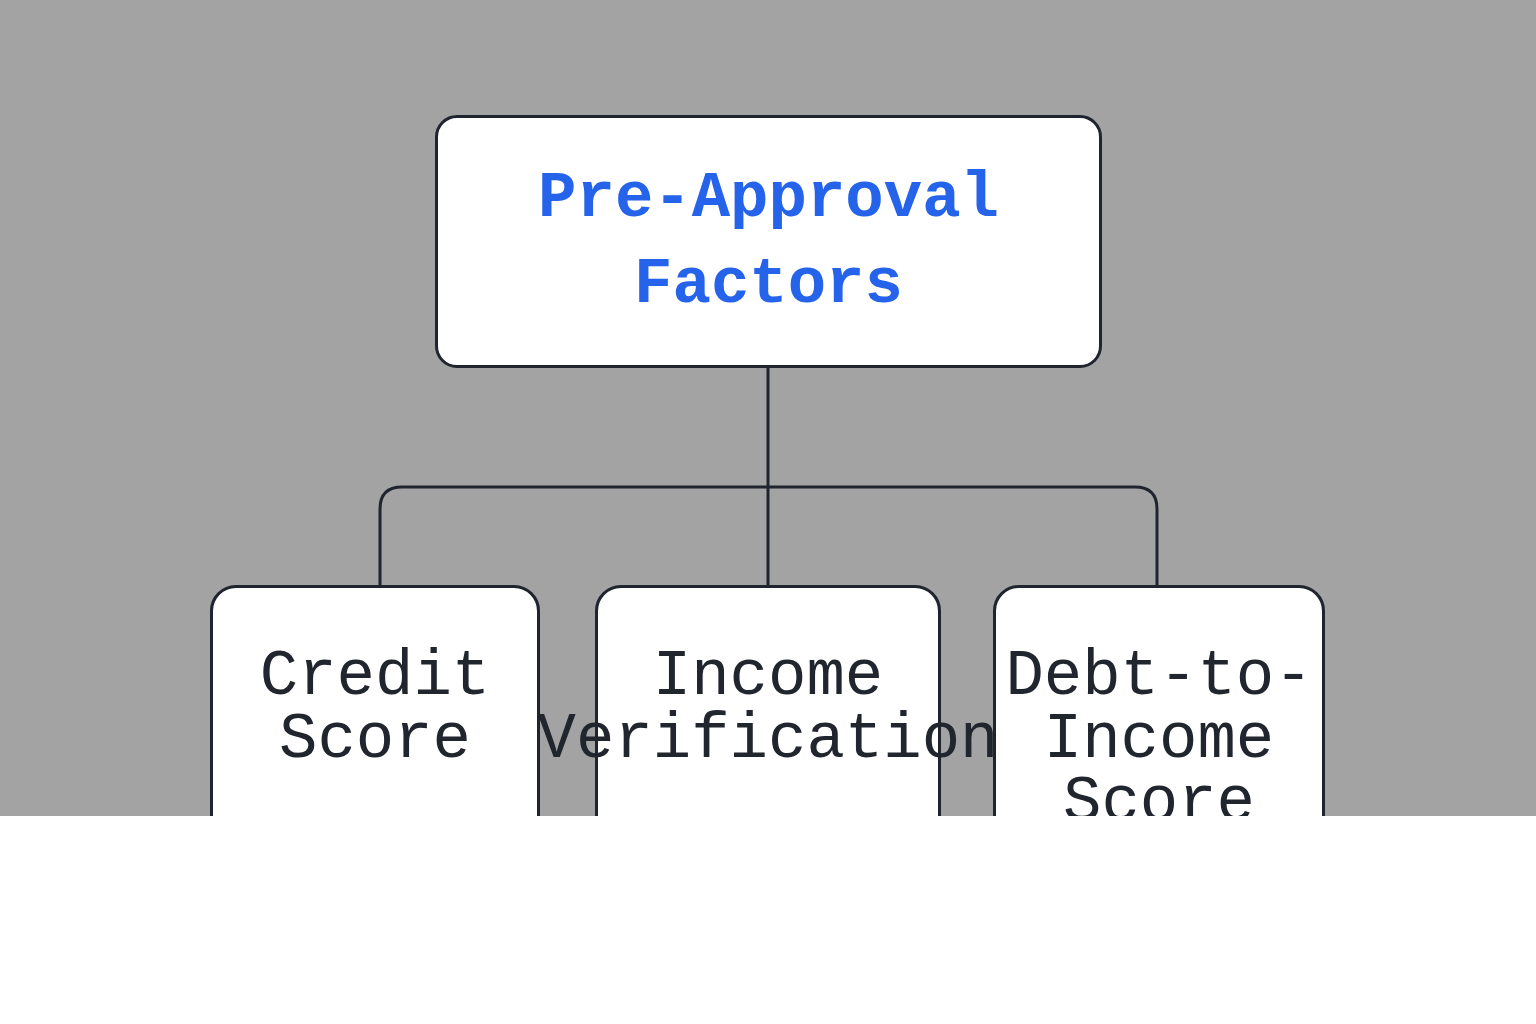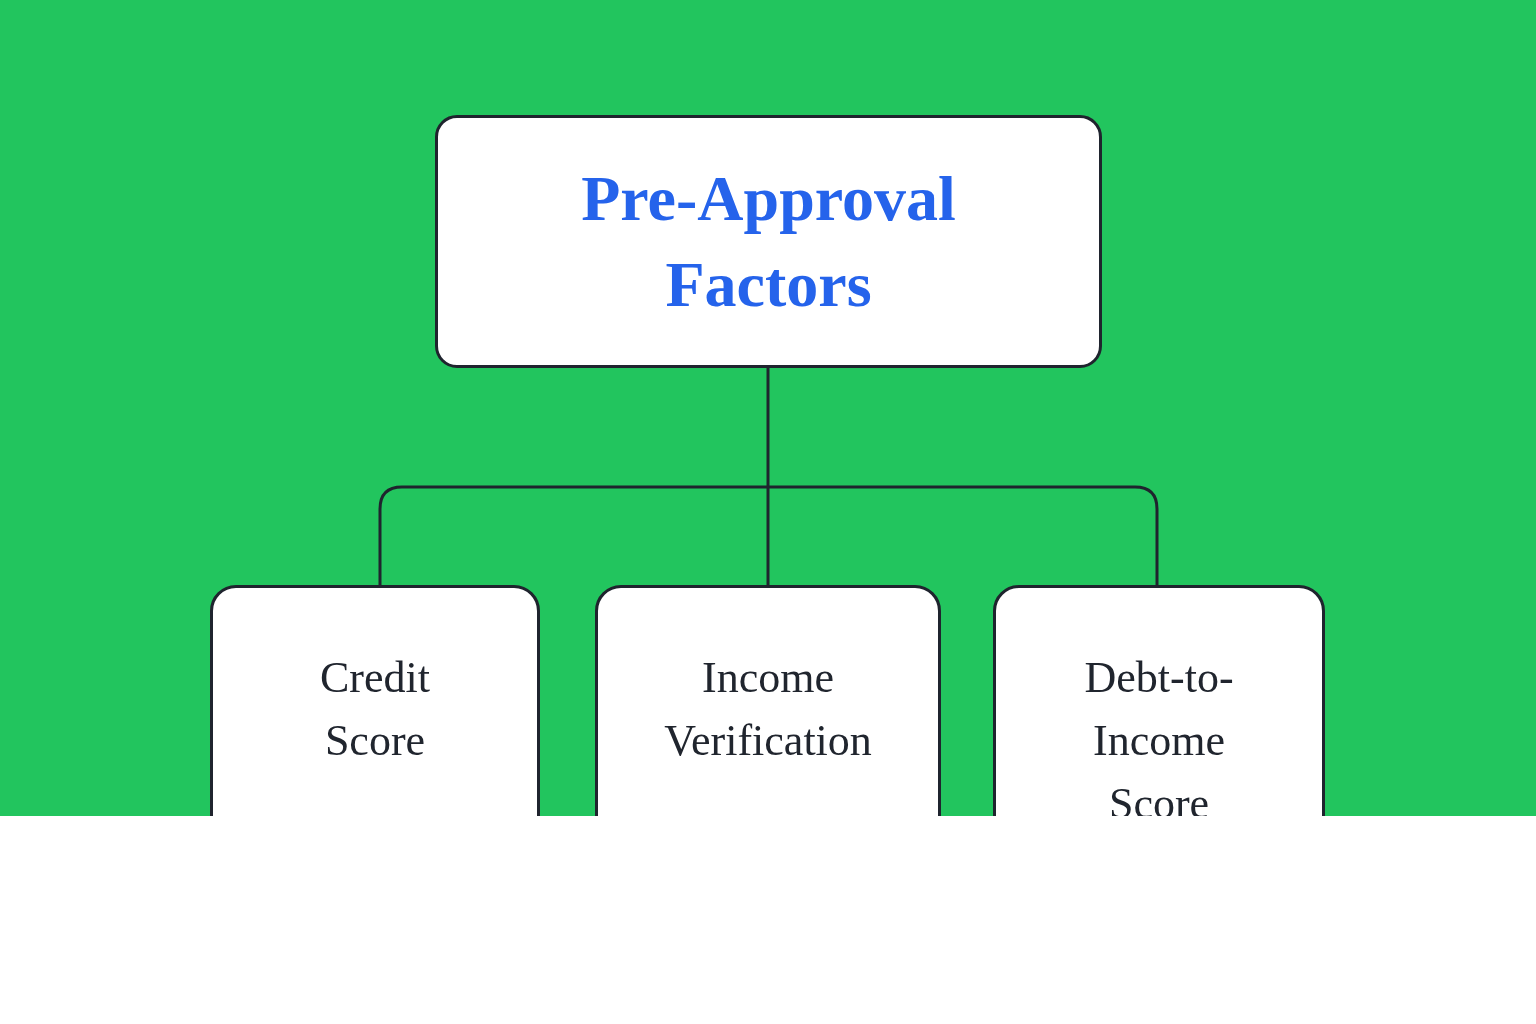--- a/index.html
+++ b/index.html
@@ -4,23 +4,23 @@
 <style>
   html, body {
     margin: 0;
     padding: 0;
     background: #ffffff;
   }
   .canvas {
     position: relative;
     width: 1536px;
     height: 816px;
-    background: #22c55e;
+    background: #a3a3a3;
     overflow: hidden;
-    font-family: Liberation Serif, serif;
+    font-family: Liberation Mono, monospace;
   }
   .connectors {
     position: absolute;
     left: 0;
     top: 0;
     width: 1536px;
     height: 1024px;
     z-index: 1;
   }
   .node {
@@ -45,21 +45,21 @@
     line-height: 86px;
     font-weight: 700;
     color: #2563eb;
   }
   .node-child {
     top: 585px;
     height: 303px;
     border-radius: 26px;
     align-items: flex-start;
     padding-top: 58px;
-    font-size: 44px;
+    font-size: 64px;
     line-height: 63px;
     font-weight: 400;
     color: #20252e;
   }
   .node-child-1 { left: 210px; width: 330px; }
   .node-child-2 { left: 595px; width: 346px; }
   .node-child-3 { left: 993px; width: 332px; }
 </style>
 </head>
 <body>

